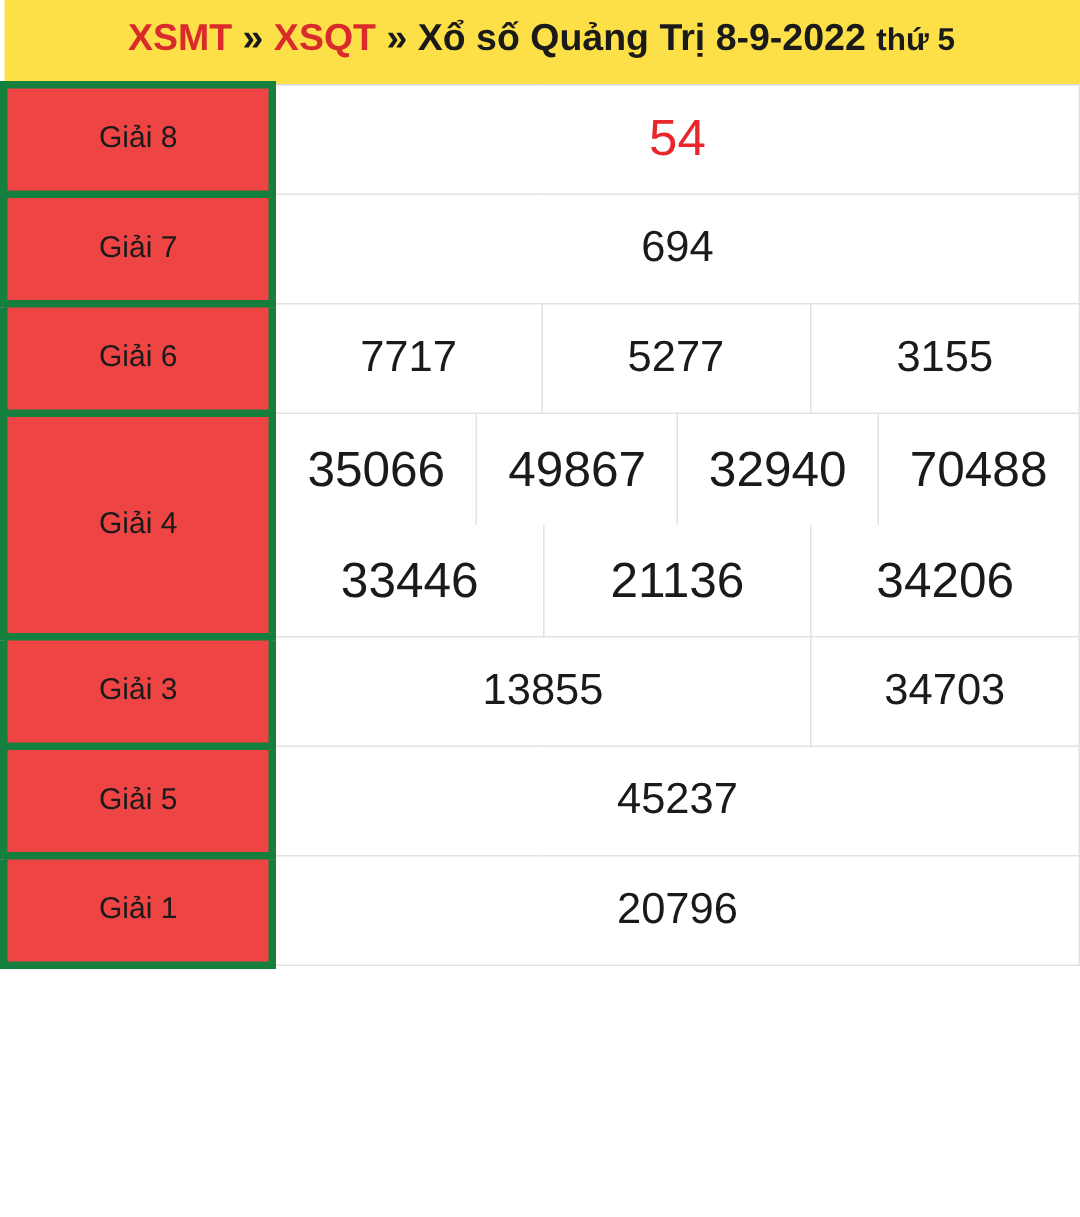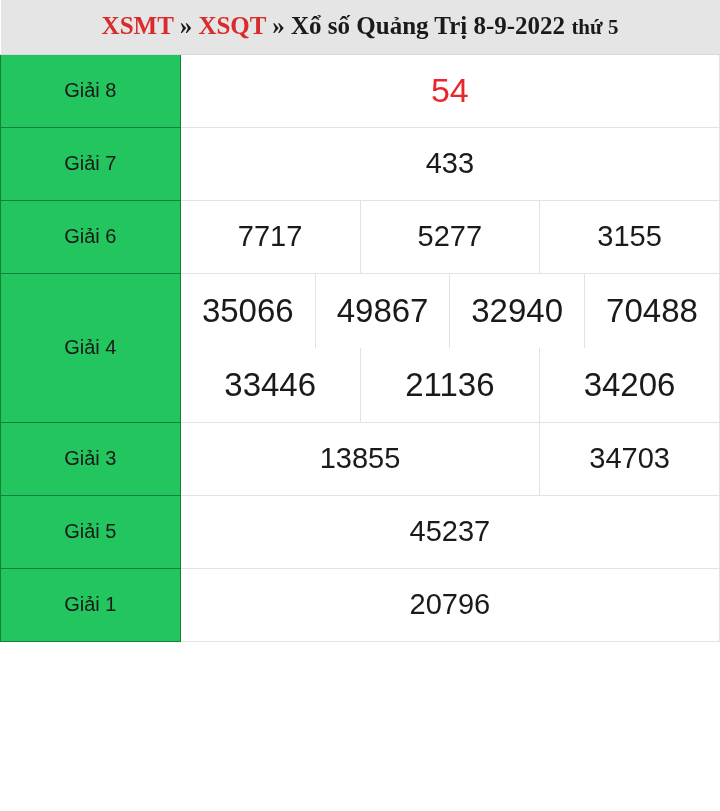--- a/index.html
+++ b/index.html
@@ -12,49 +12,48 @@
     background: #ffffff;
     font-family: "Liberation Sans", sans-serif;
     overflow: hidden;
   }
   .lottery-table {
     width: 720px;
     border-collapse: collapse;
     table-layout: fixed;
   }
   .header-row td {
-    background: #e5e5e5;
+    background: #fde047;
     border: 1px solid #d8d8d8;
     border-left: none;
     border-right: none;
     border-top: none;
     padding: 12px 0 14px 0;
     text-align: center;
     vertical-align: middle;
-    font-family: Liberation Serif, serif;
   }
   .header-line {
     font-size: 25px;
     font-weight: bold;
     line-height: 1.1;
     white-space: nowrap;
   }
   .hdr-red { color: #d92b2b; }
   .hdr-dark { color: #1a1a1a; }
   .hdr-sep { color: #1a1a1a; font-weight: bold; }
   .hdr-small { font-size: 21px; color: #1a1a1a; font-weight: bold; }
 
   .lottery-table td.label {
     width: 103px;
-    background: #22c55e;
+    background: #ef4444;
     font-size: 20px;
     color: #1a1a1a;
     text-align: center;
     vertical-align: middle;
-    border: 1px solid #15803d;
+    border: 5px solid #15803d;
     padding: 0;
   }
   .lottery-table td.val {
     border: 1px solid #e2e2e2;
     text-align: center;
     vertical-align: middle;
     font-size: 29px;
     color: #1a1a1a;
     padding: 0;
     height: 72px;
@@ -111,21 +110,21 @@
       </td>
     </tr>
 
     <tr class="row-8">
       <td class="label">Giải 8</td>
       <td class="val" colspan="3">54</td>
     </tr>
 
     <tr class="row-7">
       <td class="label">Giải 7</td>
-      <td class="val" colspan="3">433</td>
+      <td class="val" colspan="3">694</td>
     </tr>
 
     <tr class="row-6">
       <td class="label">Giải 6</td>
       <td class="val">7717</td>
       <td class="val">5277</td>
       <td class="val">3155</td>
     </tr>
 
 

